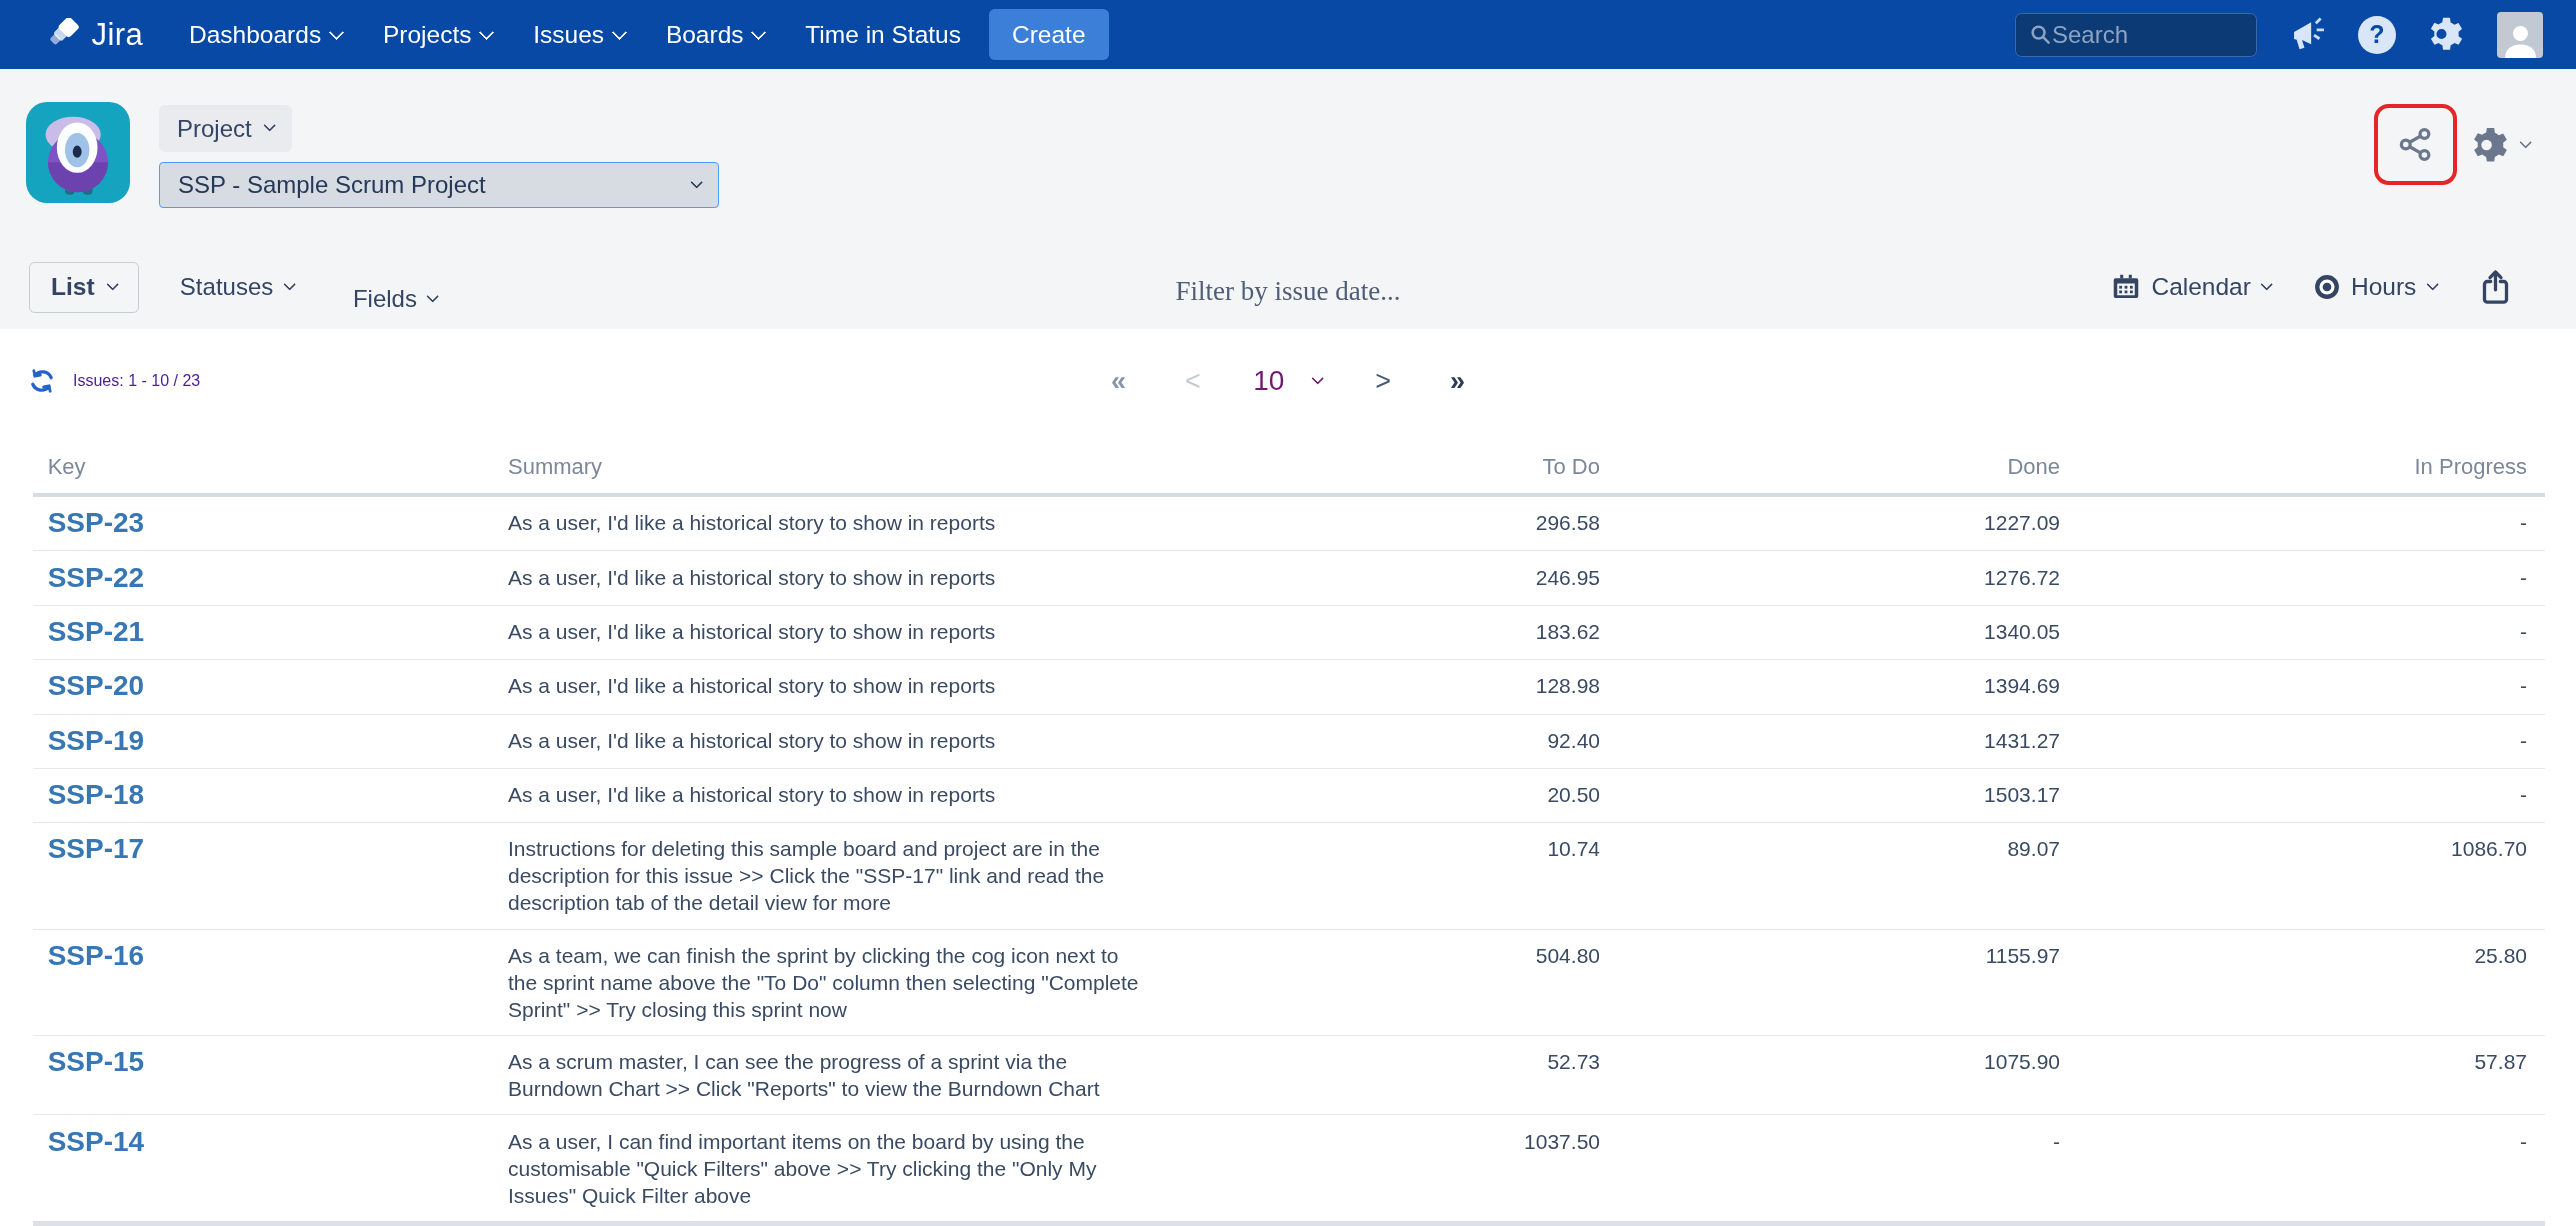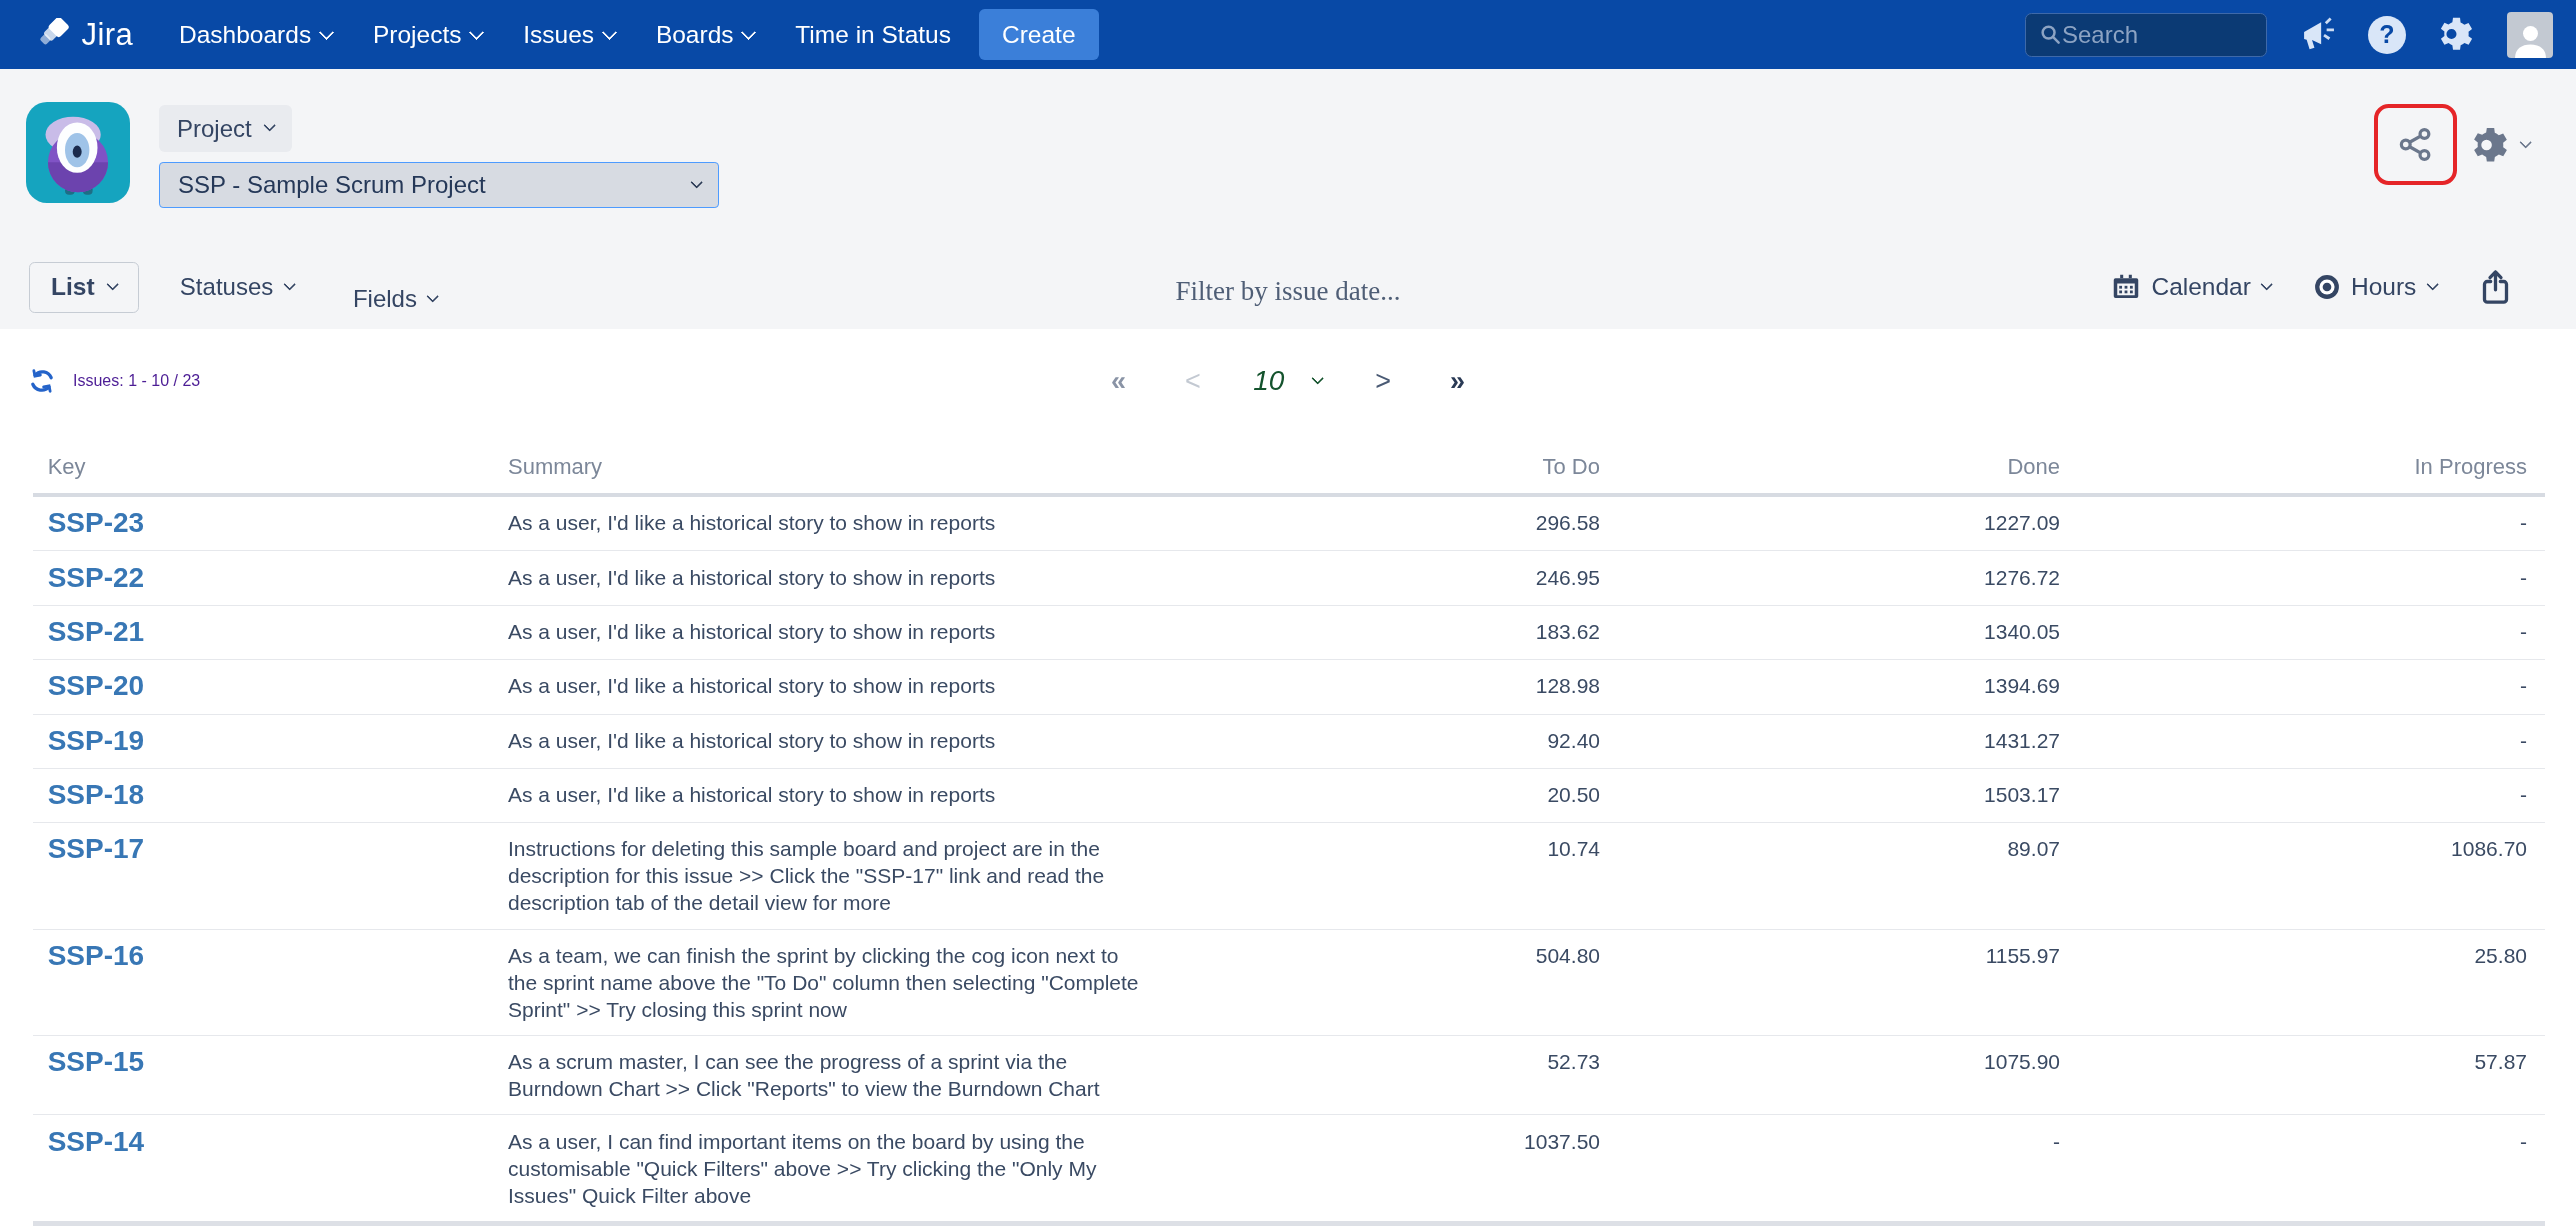--- a/index.html
+++ b/index.html
@@ -7,21 +7,21 @@
     width:2576px;height:1227px;overflow:hidden;background:#fff;
     font-family:"Liberation Sans","DejaVu Sans",sans-serif;
     -webkit-font-smoothing:antialiased;
   }
   .page{position:relative;width:2576px;height:1227px;}
 
   
   .topnav{
     position:absolute;left:0;top:0;width:2576px;height:69px;
     background:#0849A6;display:flex;align-items:center;
-    padding:0 23px;box-sizing:border-box;color:#fff;
+    padding:0 33px;box-sizing:border-box;color:#fff;
   }
   .logo{display:flex;align-items:center;gap:9.8px;margin:0 46px 0 14.7px;}
   .logo-text{font-size:31px;font-weight:500;letter-spacing:0.4px;}
   .nav-menu{display:flex;align-items:center;gap:41px;font-size:24.5px;}
   .nav-item{display:flex;align-items:center;gap:9.8px;cursor:pointer;white-space:nowrap;}
   .chev{display:inline-block;width:9px;height:9px;border-right:2.4px solid currentColor;
         border-bottom:2.4px solid currentColor;transform:rotate(45deg);margin-top:-4.9px;border-radius:0.8px;}
   .chev-sm{width:7.3px;height:7.3px;border-width:2.4px;}
   .create-btn{
     margin-left:28px;background:#3B7FD9;color:#fff;font-size:24.5px;
@@ -101,21 +101,21 @@
   .issues-row{position:absolute;left:29px;top:358px;height:46px;display:flex;align-items:center;gap:18px;}
   .refresh-btn{background:none;border:none;padding:0;cursor:pointer;color:#2463C9;display:flex;}
   .issues-label{font-size:16px;color:#4c1d95;}
   .pagination{
     position:absolute;left:0;top:358px;width:2576px;height:46px;
     display:flex;align-items:center;justify-content:center;gap:46px;
   }
   .pg{font-size:27px;background:none;border:none;cursor:pointer;font-family:inherit;padding:0 6.5px;}
   .pg-first{color:#8A94A6;font-weight:700;}
   .pg-prev{color:#C3C9D2;}
-  .pg-size{display:flex;align-items:center;gap:29px;color:#14532d;cursor:pointer;font-style:italic;}
+  .pg-size{display:flex;align-items:center;gap:29px;color:#701a75;cursor:pointer;}
   .pg-size .num{font-size:28px;}
   .pg-next{color:#4A5A74;}
   .pg-last{color:#2A3A55;font-weight:700;}
 
   
   .issue-table{
     position:absolute;left:33px;top:454px;width:2511px;
     border-collapse:collapse;table-layout:fixed;
   }
   .issue-table th{

